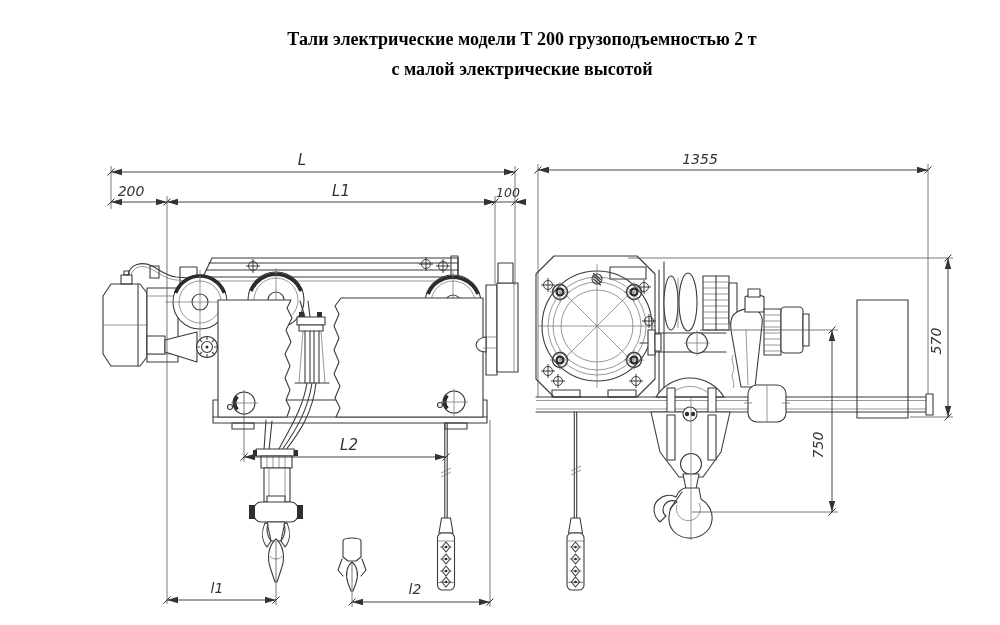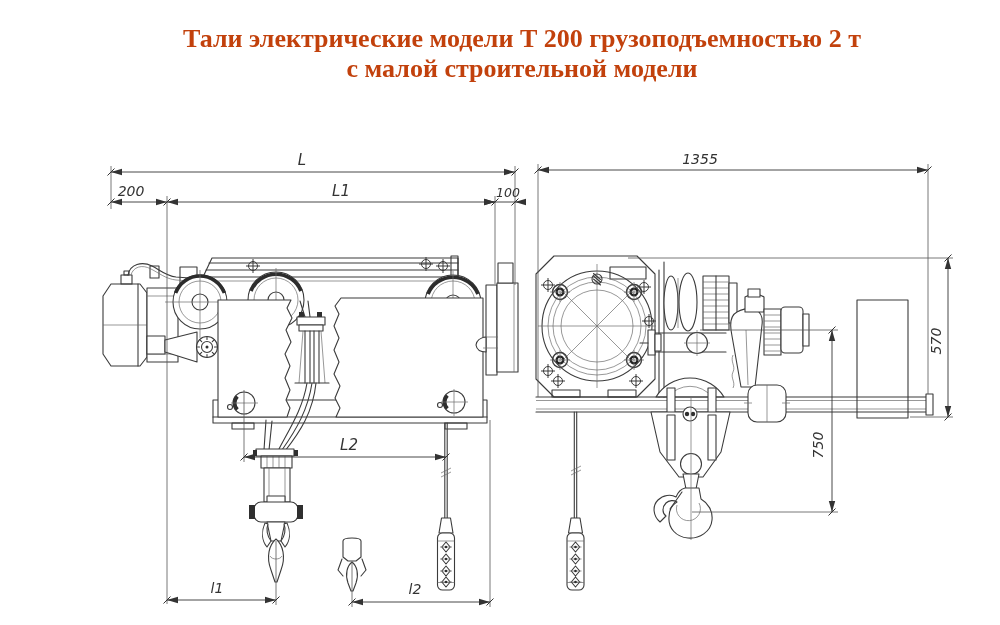--- a/index.html
+++ b/index.html
@@ -1,20 +1,20 @@
 <!DOCTYPE html>
 <html><head>
 <meta charset="utf-8">
 <style>
   html,body{margin:0;padding:0;background:#ffffff;}
   #page{position:relative;width:1000px;height:625px;background:#fff;overflow:hidden;
         font-family:"Liberation Sans",sans-serif;}
   #title{position:absolute;top:24px;left:44px;right:0;text-align:center;
-         font-family:"Liberation Serif",serif;font-weight:bold;font-size:26px;
-         line-height:30px;color:#c2410c;}
+         font-family:"Liberation Serif",serif;font-weight:bold;font-size:18px;
+         line-height:30px;color:#000000;}
   svg{position:absolute;left:0;top:0;}
   .ln{fill:none;stroke:#3b3b3b;stroke-width:1.1;stroke-linejoin:round;stroke-linecap:round;}
   .fw{fill:#ffffff;stroke:#3b3b3b;stroke-width:1.1;stroke-linejoin:round;}
   .thin{fill:none;stroke:#6b6b6b;stroke-width:0.7;}
   .ext{fill:none;stroke:#555;stroke-width:0.8;}
   .thick{fill:none;stroke:#2c2c2c;stroke-width:3.6;}
   .dark{fill:#2f2f2f;stroke:none;}
   .dim{fill:none;stroke:#333;stroke-width:0.9;
        marker-start:url(#arr);marker-end:url(#arr);}
   .dimplain{fill:none;stroke:#333;stroke-width:0.9;}
@@ -23,21 +23,21 @@
   text.d{font:italic 14px "DejaVu Sans",sans-serif;fill:#333;text-anchor:middle;}
   text.dl{font:italic 15px "DejaVu Sans",sans-serif;fill:#333;text-anchor:middle;}
   text.ds{font:italic 12.5px "DejaVu Sans",sans-serif;fill:#333;text-anchor:middle;}
 </style>
 </head>
 <body>
 
 <div id="page">
   <div id="title">
     <div>Тали электрические модели Т 200 грузоподъемностью 2 т</div>
-    <div>с малой строительной модели</div>
+    <div>с малой электрические высотой</div>
   </div>
 
   <svg width="1000" height="625" viewBox="0 0 1000 625">
     <defs>
       <marker id="arr" markerWidth="13" markerHeight="10" refX="12" refY="5" orient="auto-start-reverse" markerUnits="userSpaceOnUse">
         <path d="M12,5 L1,1.8 L1,8.2 Z" fill="#333"></path>
       </marker>
       <g id="cb" stroke="#3b3b3b" stroke-width="1" fill="none">
         <circle r="4.5"></circle>
           <line x1="-7" x2="7"></line>

